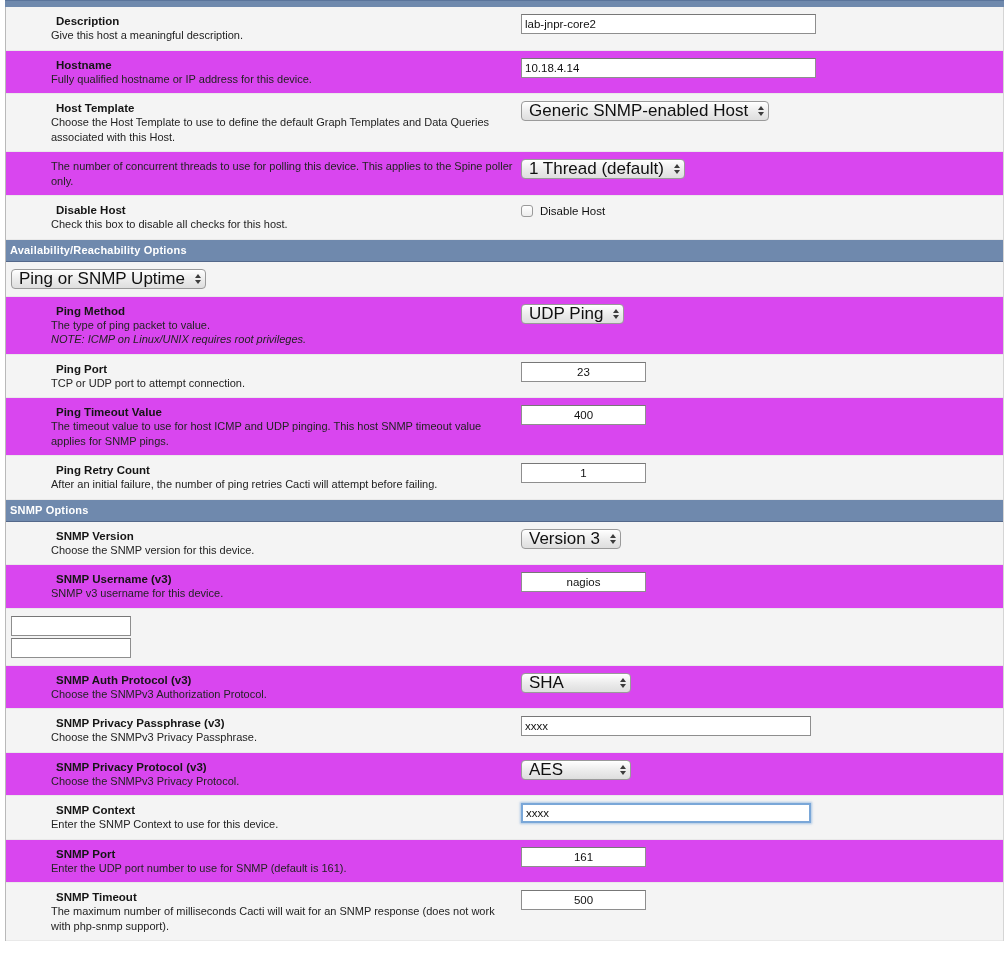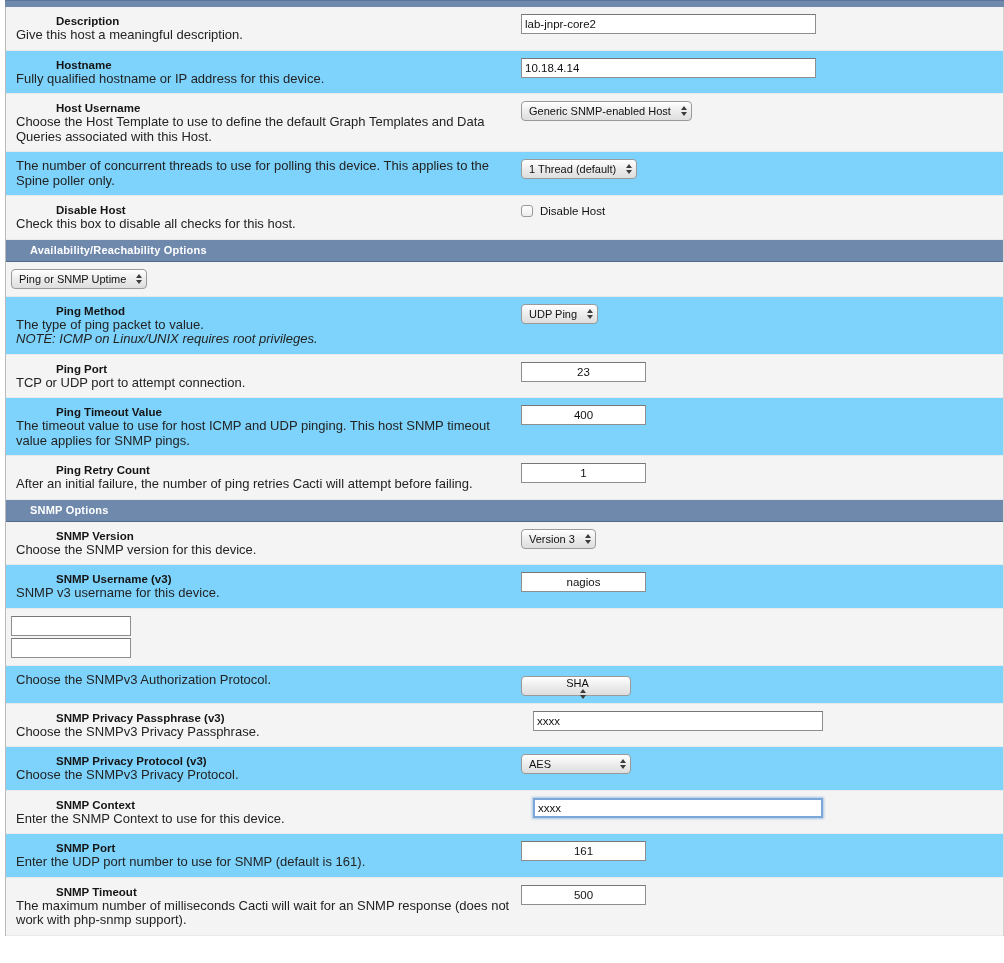--- a/index.html
+++ b/index.html
@@ -24,58 +24,59 @@
   .form-wrap {
     margin-left: 5px;
     border-left: 1px solid #b9b9b9;
     border-right: 1px solid #d5d5d5;
   }
   .sect-header {
     background: #6f89ad;
     color: #ffffff;
     font-size: 11px;
     font-weight: bold;
-    padding: 4px 0 4px 24px;
+    padding: 4px 0 4px 4px;
     letter-spacing: 0.2px;
     line-height: 13px;
     border-bottom: 1px solid #54688a;
   }
   .row {
     display: flex;
     align-items: flex-start;
     padding: 7px 0 7px 0;
     border-bottom: 1px solid #e9e9e9;
     min-height: 30px;
     box-sizing: border-box;
   }
   .row.light { background: #f4f4f4; }
-  .row.dark  { background: #7dd3fc; }
+  .row.dark  { background: #d946ef; }
   .cell-label {
     width: 510px;
     padding-left: 10px;
     box-sizing: border-box;
   }
   .cell-field {
     flex: 1;
     padding-left: 5px;
     box-sizing: border-box;
   }
   .lbl {
     font-size: 11.5px;
     font-weight: bold;
     color: #151515;
     line-height: 14px;
     display: block;
     padding-left: 40px;
   }
   .desc {
-    font-size: 13px;
+    font-size: 11px;
     color: #232323;
     line-height: 14.5px;
     display: block;
+    margin-left: 35px;
   }
   .desc.note {
     font-style: italic;
   }
   input.txt {
     font-family: "Liberation Sans", sans-serif;
     font-size: 11.5px;
     color: #111;
     height: 20px;
     line-height: 20px;
@@ -86,34 +87,34 @@
     box-sizing: border-box;
     outline: none;
     border-radius: 0;
   }
   input.txt.focused {
     border: 2px solid #7aa7d8;
     box-shadow: 0 0 2px 1px rgba(110,160,215,0.55);
   }
   .w-medium { width: 295px; }
   .w-small  { width: 125px; text-align: center; }
-  .w-wide   { width: 290px; margin-left: 12px; }
+  .w-wide   { width: 290px; }
   .pw-stack input.txt { display: block; width: 120px; }
   .pw-stack input.txt + input.txt { margin-top: 2px; }
 
   .sel {
     display: inline-flex;
     align-items: center;
     justify-content: space-between;
     height: 20px;
     padding: 0 4px 0 7px;
     border: 1px solid #9a9a9a;
     border-radius: 4px;
     background: linear-gradient(#ffffff, #ebebeb 55%, #dedede);
-    font-size: 11px;
+    font-size: 17px;
     color: #101010;
     box-shadow: 0 1px 0 rgba(255,255,255,0.8) inset;
     box-sizing: border-box;
     white-space: nowrap;
   }
   .sel .arrows {
     display: inline-flex;
     flex-direction: column;
     align-items: center;
     justify-content: center;
@@ -162,21 +163,21 @@
         </div>
         <div class="row dark">
           <div class="cell-label">
             <span class="lbl">Hostname</span>
             <span class="desc">Fully qualified hostname or IP address for this device.</span>
           </div>
           <div class="cell-field"><input class="txt w-medium" type="text" value="10.18.4.14" style=""></div>
         </div>
         <div class="row light">
           <div class="cell-label">
-            <span class="lbl">Host Username</span>
+            <span class="lbl">Host Template</span>
             <span class="desc">Choose the Host Template to use to define the default Graph Templates and Data Queries associated with this Host.</span>
           </div>
           <div class="cell-field"><div class="sel">
               <span>Generic SNMP-enabled Host</span>
               <span class="arrows">
                 <i class="up"></i>
                 <i class="down"></i>
               </span>
             </div></div>
         </div>
@@ -271,23 +272,24 @@
         <div class="row light">
           <div class="cell-field">
             <div class="pw-stack">
               <input class="txt" type="password" value="" style="">
               <input class="txt" type="password" value="" style="">
             </div>
           </div>
         </div>
         <div class="row dark">
           <div class="cell-label">
+            <span class="lbl">SNMP Auth Protocol (v3)</span>
             <span class="desc">Choose the SNMPv3 Authorization Protocol.</span>
           </div>
-          <div class="cell-field"><div class="sel" style="width: 110px; flex-direction: column;">
+          <div class="cell-field"><div class="sel" style="width: 110px;">
               <span>SHA</span>
               <span class="arrows">
                 <i class="up"></i>
                 <i class="down"></i>
               </span>
             </div></div>
         </div>
         <div class="row light">
           <div class="cell-label">
             <span class="lbl">SNMP Privacy Passphrase (v3)</span>

